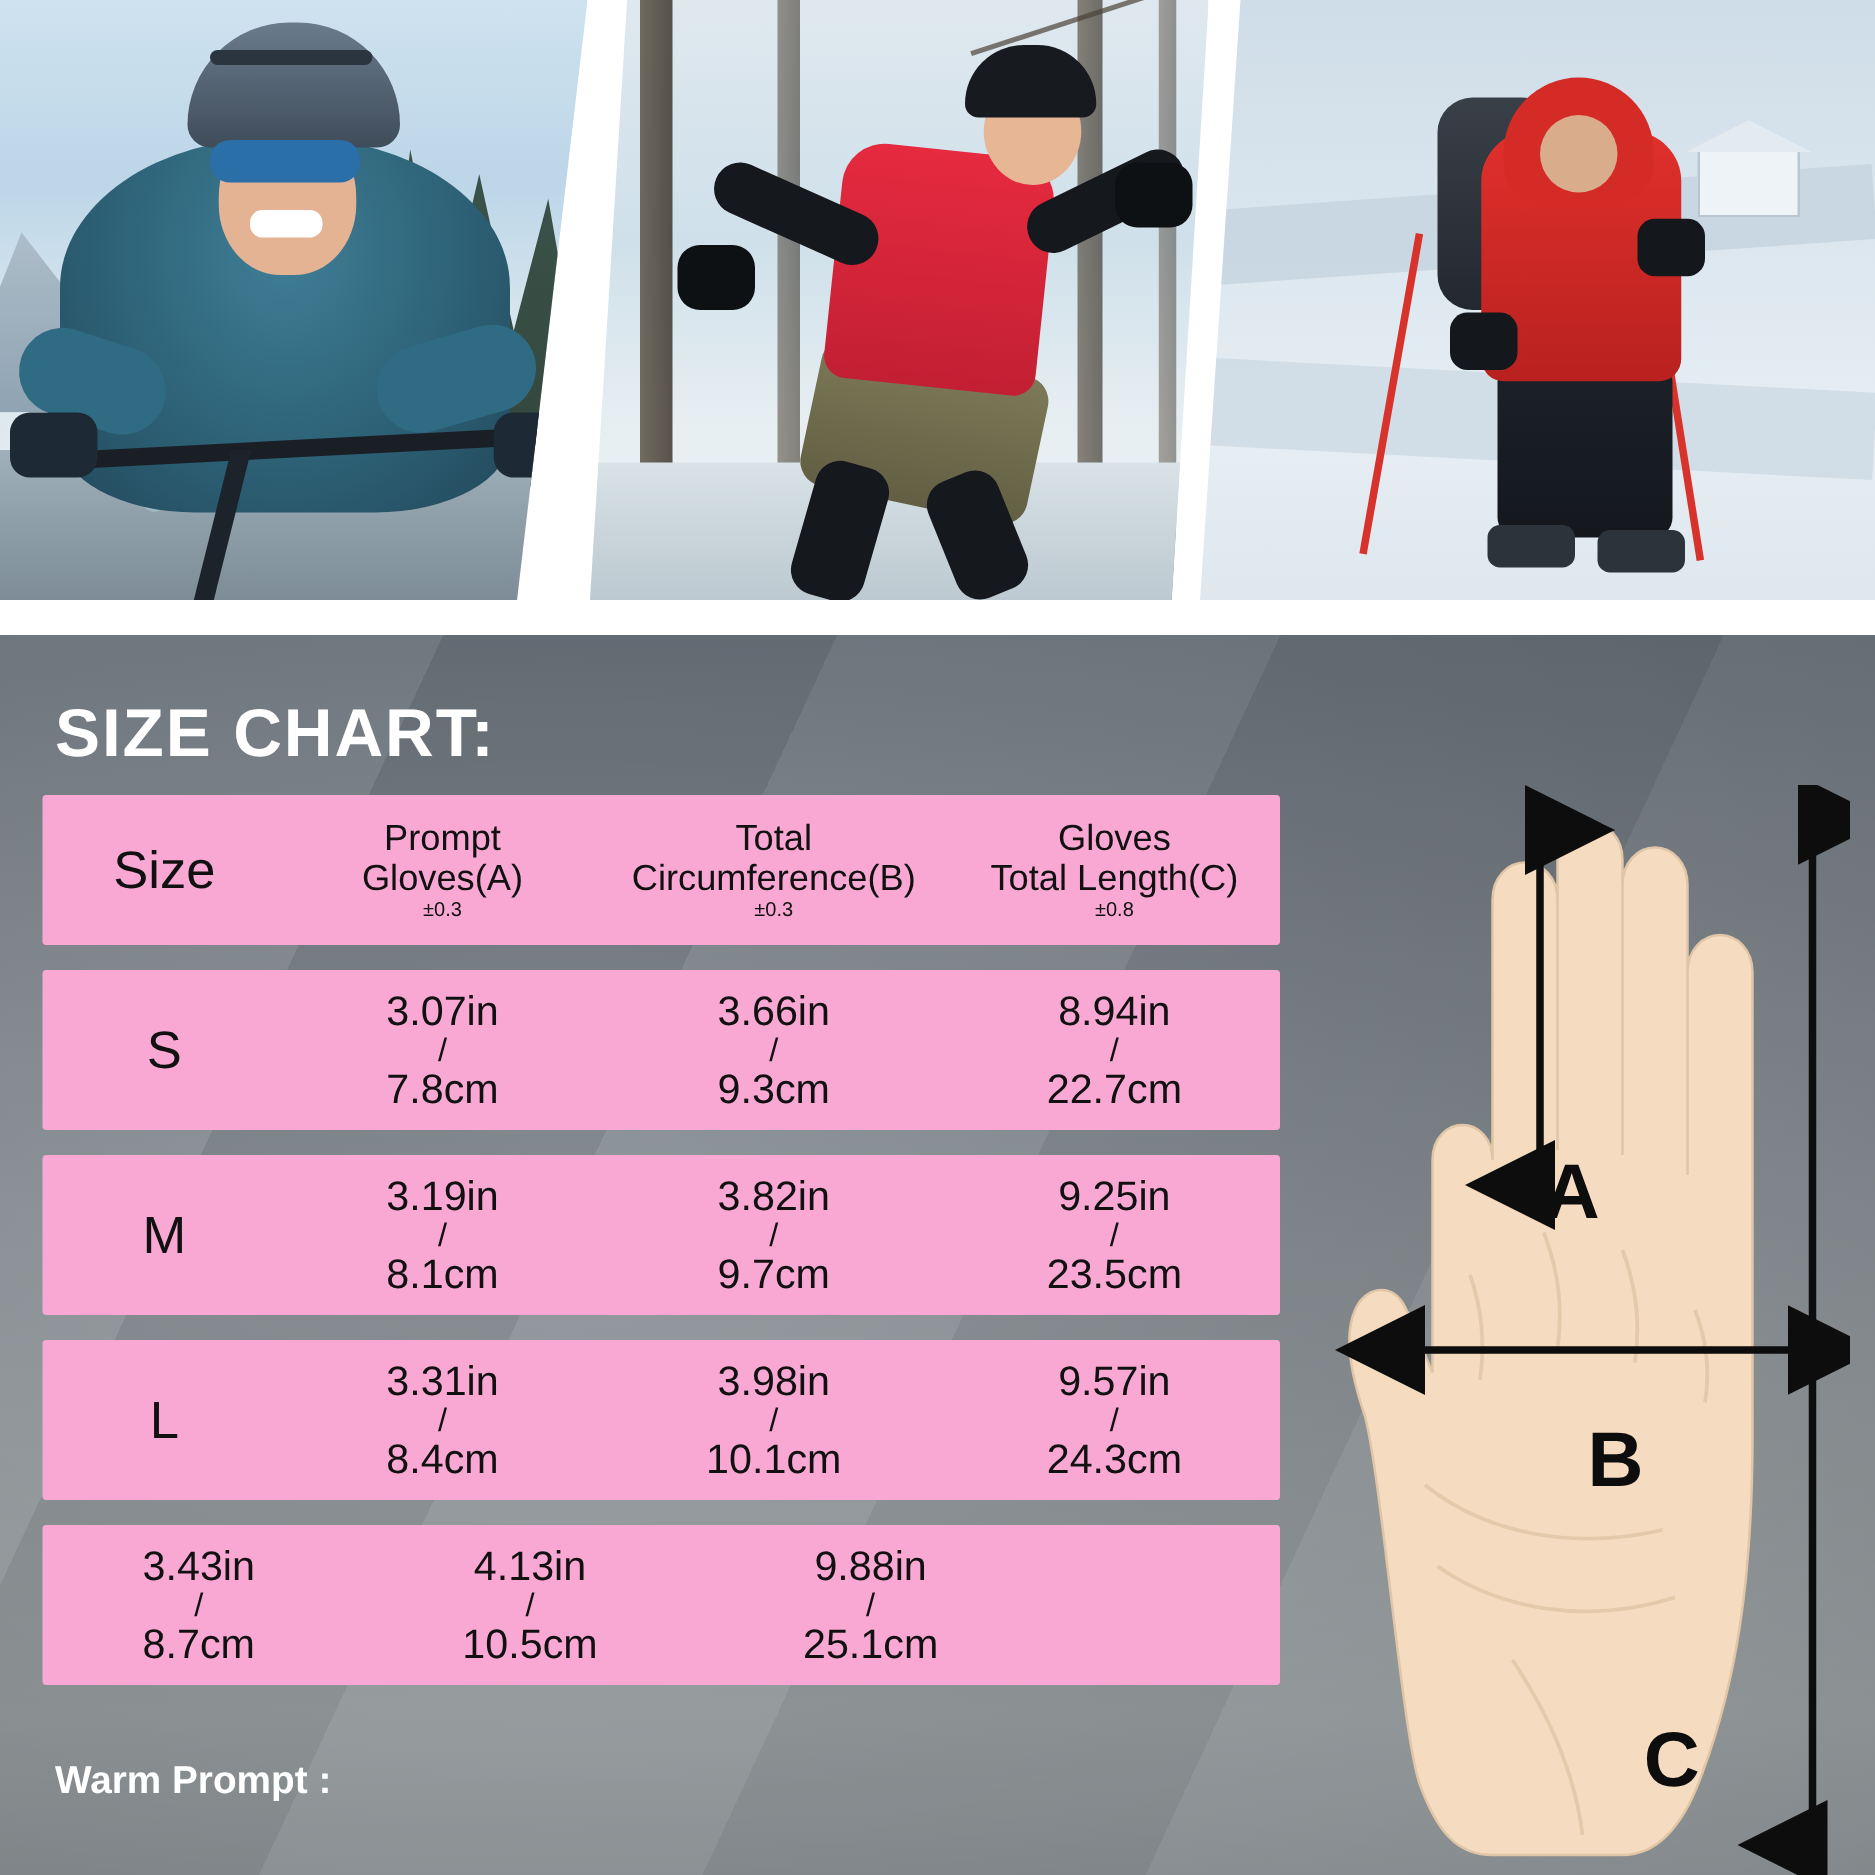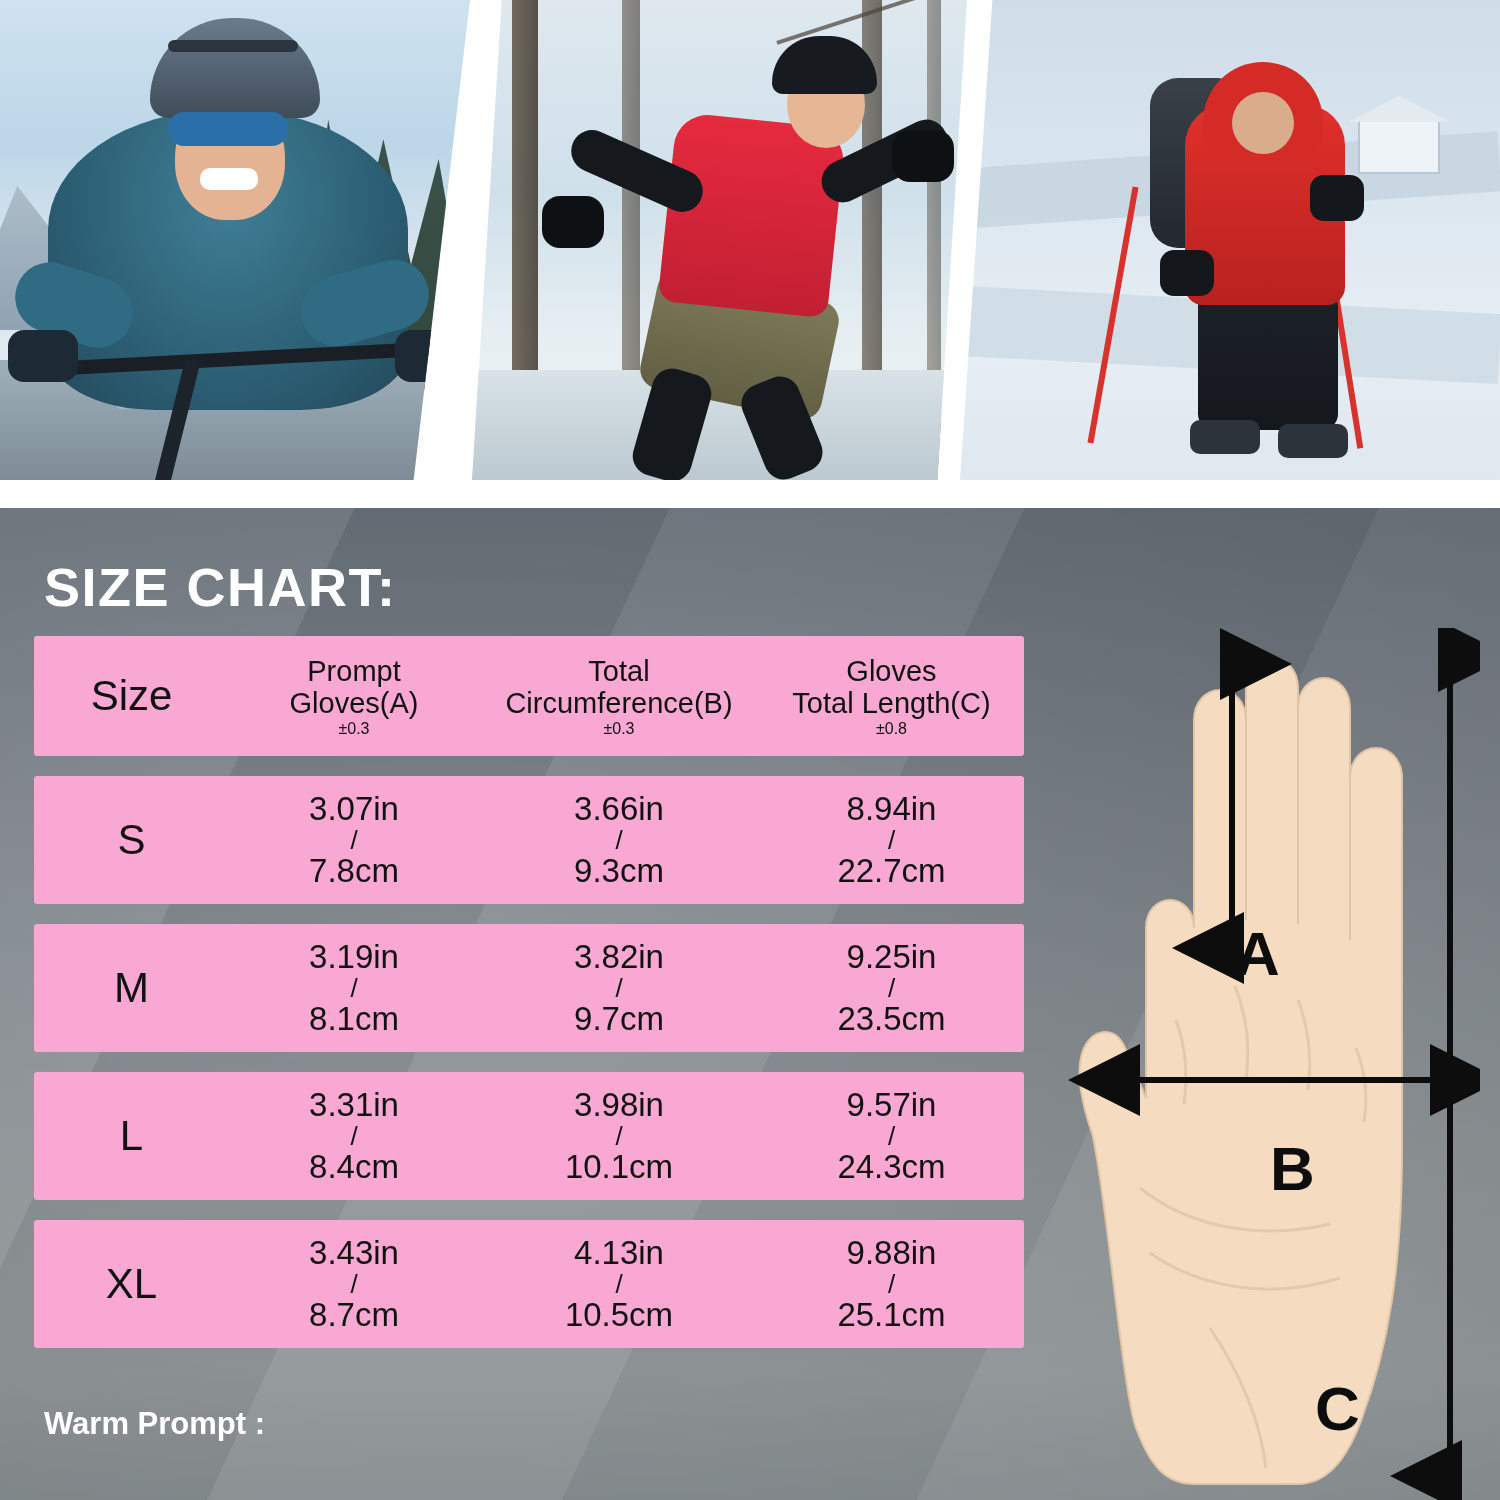--- a/index.html
+++ b/index.html
@@ -281,23 +281,20 @@
           <span>10.1cm</span>
         </div>
         <div class="c3 cell">
           <span>9.57in</span>
           <span class="sl">/</span>
           <span>24.3cm</span>
         </div>
       </div>
 
       <div class="row body">
-        <div class="c0">
-          <span class="szlabel">XL</span>
-        </div>
         <div class="c1 cell">
           <span>3.43in</span>
           <span class="sl">/</span>
           <span>8.7cm</span>
         </div>
         <div class="c2 cell">
           <span>4.13in</span>
           <span class="sl">/</span>
           <span>10.5cm</span>
         </div>

